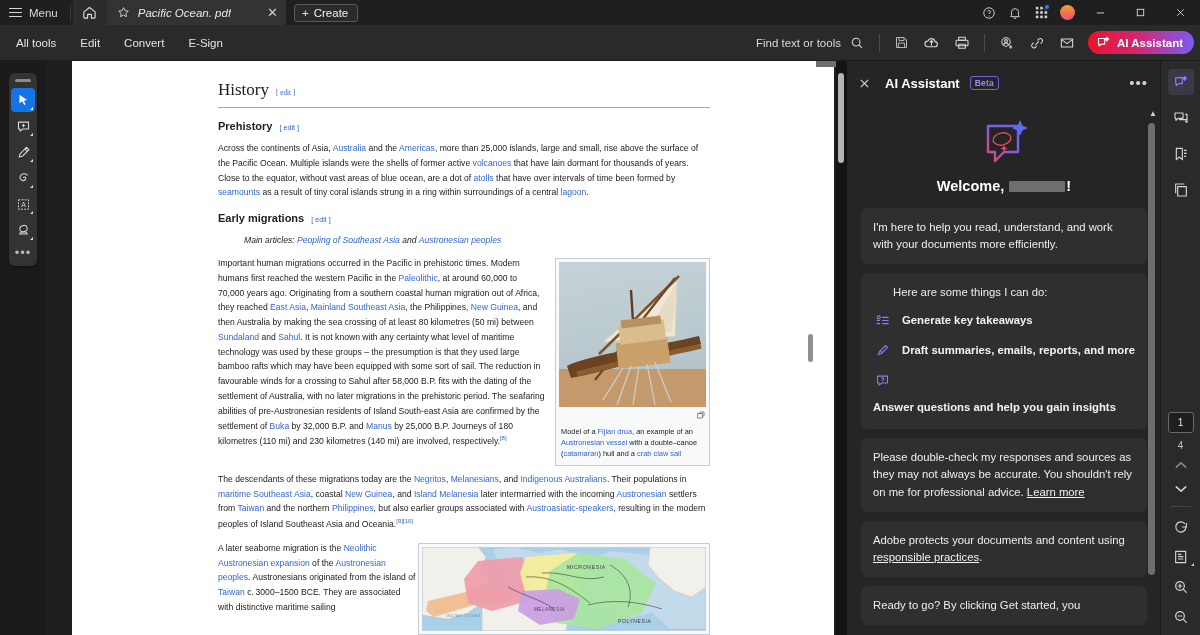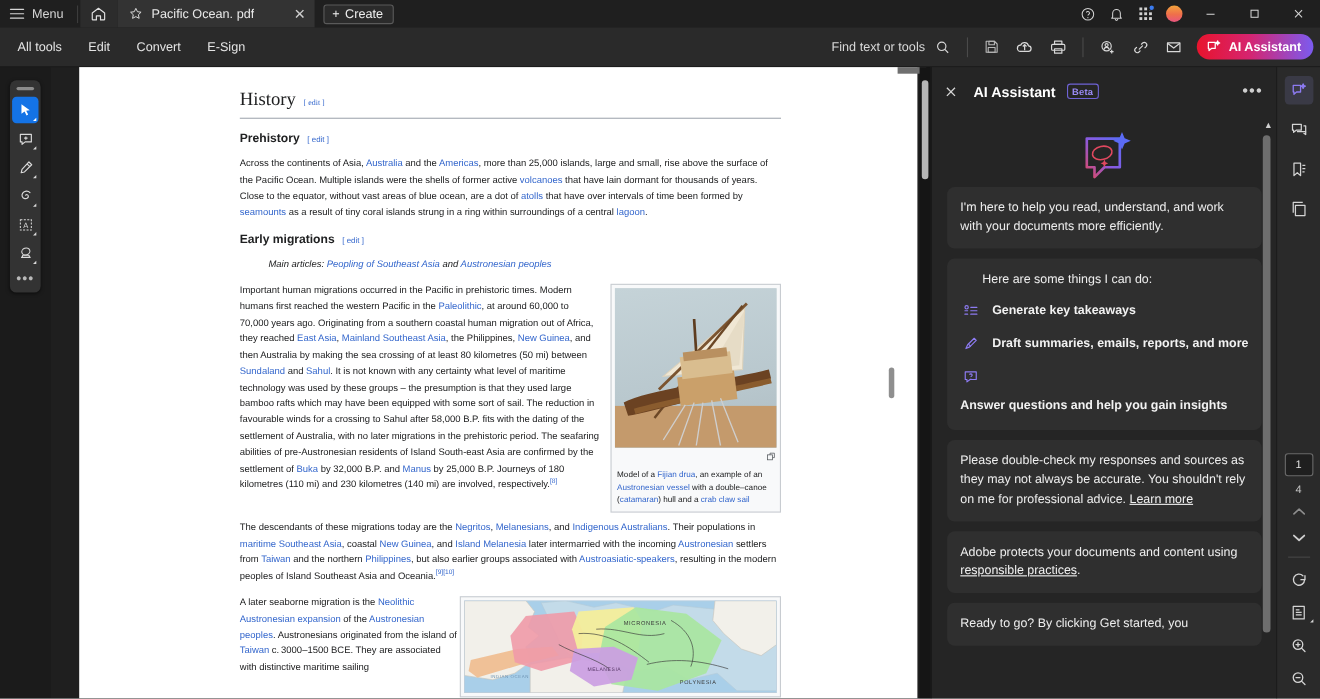--- a/index.html
+++ b/index.html
@@ -25,21 +25,21 @@
   .tb-sep{ width:1px; height:16px; background:#3c3c3c; margin:0 2px;}
   .tb-home{
     width:34px; height:25px; display:flex; align-items:center; justify-content:center;
     background:#2c2c2c;
   }
   .tb-tab{
     display:flex; align-items:center; gap:8px; height:25px;
     background:#333333; padding:0 8px 0 10px; color:#e8e8e8; font-size:11.5px;
     max-width:260px;
   }
-  .tb-tab .tname{ white-space:nowrap; overflow:hidden; text-overflow:ellipsis; }
+  .tb-tab .tname{ white-space:nowrap; overflow:hidden; text-overflow:ellipsis;font-style:italic; }
   .tb-tab .xclose{ font-size:13px; color:#cfcfcf; margin-left:28px; line-height:1;}
   .tb-create{
     display:flex; align-items:center; gap:5px; height:18px;
     border:1px solid #5a5a5a; border-radius:3px; padding:0 9px 0 7px;
     font-size:11.5px; color:#f0f0f0; margin-left:8px; background:#2b2b2b;
   }
   .tb-right{ margin-left:auto; display:flex; align-items:center; height:25px; }
   .tb-ico{
     width:26px; height:25px; display:flex; align-items:center; justify-content:center;
     color:#d2d2d2; position:relative;
@@ -568,20 +568,24 @@
                 <stop offset="0.5" stop-color="#8a5ae0"></stop>
                 <stop offset="1" stop-color="#5b6bf5"></stop>
             </linearGradient>
           </defs>
           <path d="M12 8h30v26h-14l-9 9v-9h-7z" stroke="url(#lg)" stroke-width="2.4" stroke-linejoin="round"></path>
           <ellipse cx="26" cy="21" rx="9" ry="6" stroke="#e1485f" stroke-width="1.4" transform="rotate(-12 26 21)"></ellipse>
           <path d="M44 2l2.4 5.6L52 10l-5.6 2.4L44 18l-2.4-5.6L36 10l5.6-2.4z" fill="#5b6bf5"></path>
           <path d="M28 27l1.1 2.4 2.4 1.1-2.4 1.1L28 34l-1.1-2.4-2.4-1.1 2.4-1.1z" fill="#e1485f"></path>
         </svg>
       </div>
+      <div class="welcome">
+        <span>Welcome,</span>
+        <span class="redact"></span><span>!</span>
+      </div>
 
       <div class="bub">I'm here to help you read, understand, and work with your documents more efficiently.</div>
 
       <div class="bub">
         <div class="hdr">Here are some things I can do:</div>
 
         <div class="cap-row">
           <span class="cap-ico">
             <svg width="15" height="15" viewBox="0 0 24 24" fill="none" stroke="#8d7bf2" stroke-width="1.7" stroke-linecap="round">
                 <circle cx="6" cy="7" r="2.4"></circle>

